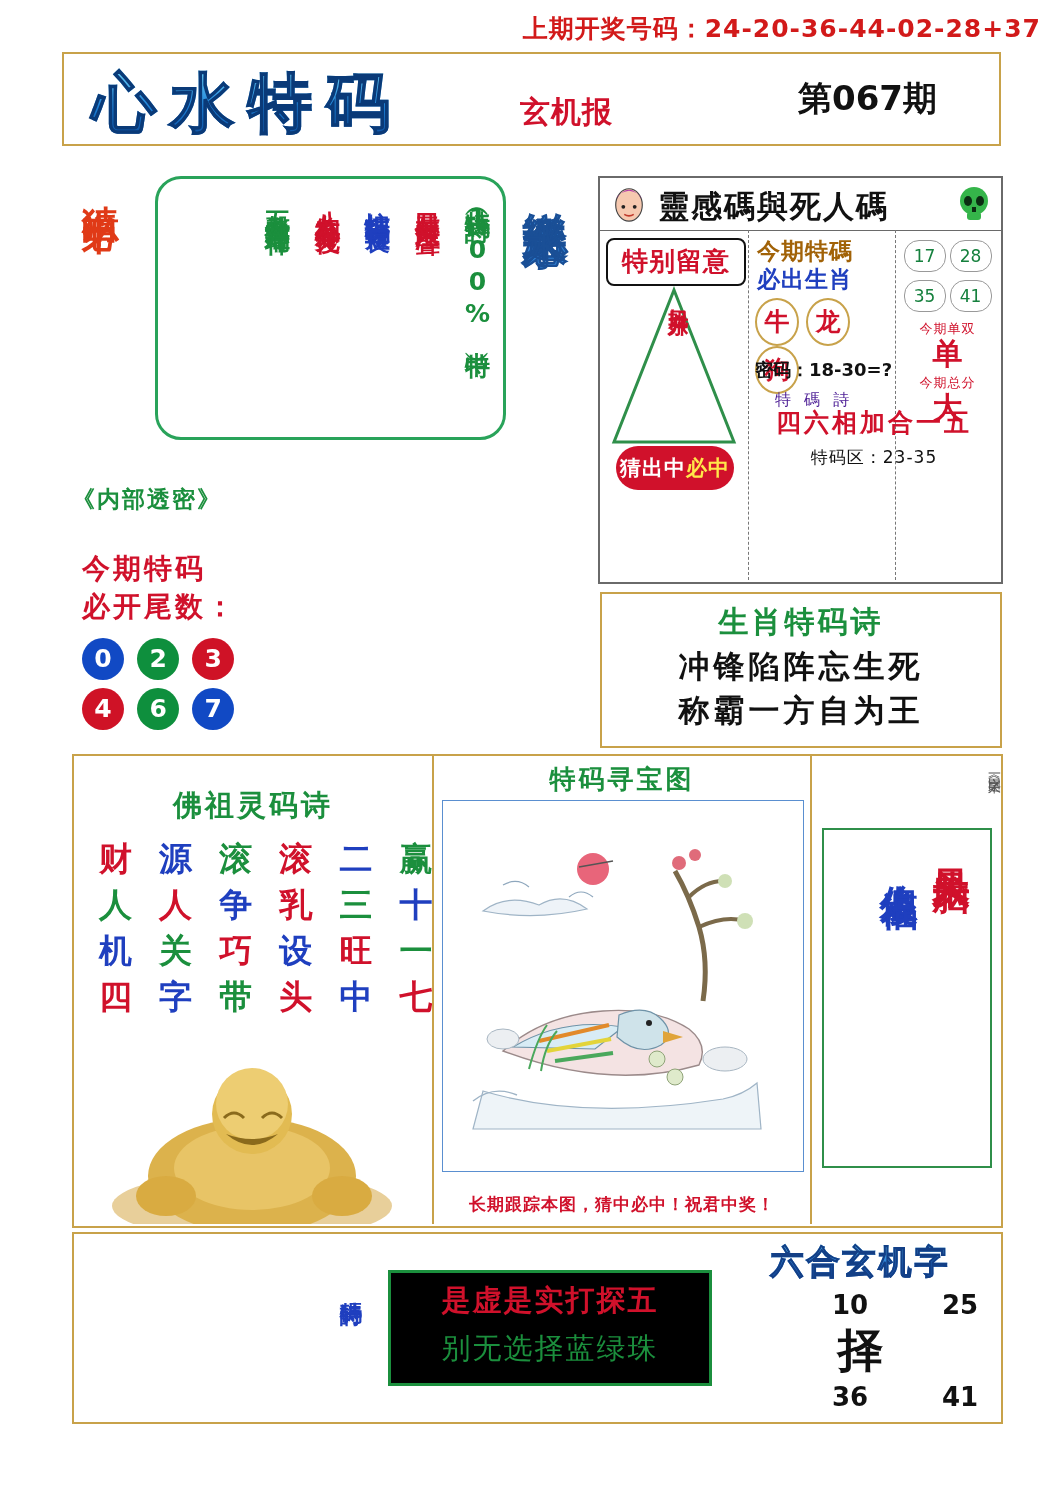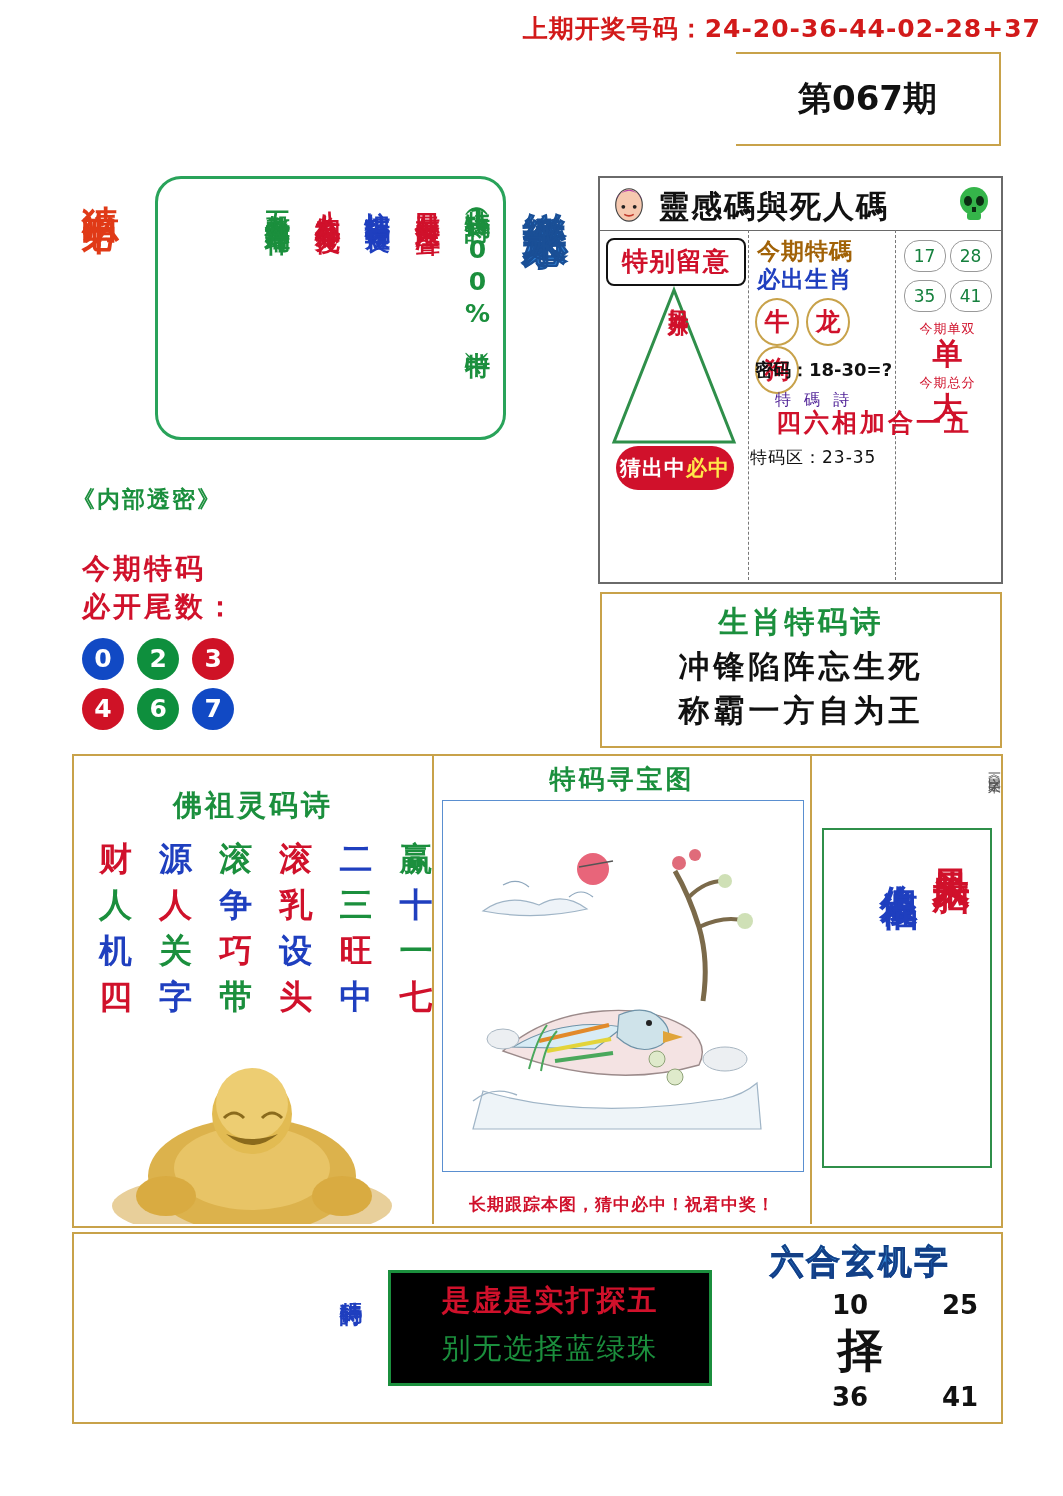--- a/index.html
+++ b/index.html
@@ -62,21 +62,21 @@
   .zod{width:40px;height:44px;border-radius:50%;border:2px solid #c8a24a;display:inline-block;text-align:center;line-height:44px;font-size:25px;font-weight:bold;color:#d0112b;margin-right:2px;}
   .mima{position:absolute;left:6px;top:128px;font-size:18px;font-weight:bold;color:#111;}
   .tema-shi-lbl{position:absolute;left:26px;top:160px;font-size:16px;color:#4c1d95;letter-spacing:4px;}
 
   .ling-r{position:absolute;left:296px;top:52px;width:103px;height:350px;}
   .num-cell{width:40px;height:30px;border:1px solid #999;border-radius:15px;display:inline-block;text-align:center;line-height:30px;font-size:17px;color:#15803d;margin:4px 2px;}
   .r-lbl{font-size:13px;color:#d0112b;text-align:center;display:block;margin-top:4px;letter-spacing:1px;}
   .r-big{font-size:30px;font-weight:bold;color:#d0112b;text-align:center;display:block;line-height:1.05;}
 
   .tema-line{position:absolute;left:150px;top:228px;width:248px;text-align:center;font-size:25px;font-weight:bold;color:#d0112b;letter-spacing:3px;}
-  .tema-zone{position:absolute;left:150px;top:268px;width:248px;text-align:left;font-size:17px;color:#111;letter-spacing:1px;}
+  .tema-zone{position:absolute;left:150px;top:268px;width:248px;text-align:center;font-size:17px;color:#111;letter-spacing:1px;}
 
   
   .sx-box{position:absolute;left:600px;top:592px;width:398px;height:152px;border:2px solid #c8a24a;background:#fff;}
   .sx-title{position:absolute;left:0;top:8px;width:398px;text-align:center;font-size:30px;font-weight:bold;color:#1b8f3d;letter-spacing:3px;}
   .sx-l1{position:absolute;left:0;top:52px;width:398px;text-align:center;font-size:31px;font-weight:bold;color:#111;letter-spacing:4px;}
   .sx-l2{position:absolute;left:0;top:96px;width:398px;text-align:center;font-size:31px;font-weight:bold;color:#111;letter-spacing:4px;}
 
   
   .mid-box{position:absolute;left:72px;top:754px;width:927px;height:470px;border:2px solid #c8a24a;background:#fff;}
   .fz-panel{position:absolute;left:0;top:0;width:358px;height:468px;border-right:2px solid #c8a24a;overflow:hidden;}
@@ -122,20 +122,24 @@
 </style>
 </head>
 <body>
 
 <div class="page">
 
   <div class="hdr-bar">
     <div class="hdr-lottery">上期开奖号码：24-20-36-44-02-28+37</div>
   </div>
 
+  <div class="title-box">
+    <div class="title-main">心水特码</div>
+    <div class="title-sub">玄机报</div>
+  </div>
   <div class="issue-box">
     <div class="issue-txt">第067期</div>
   </div>
 
   <div class="guess-col vert">猜中必中</div>
 
   <div class="poem-box">
     <div class="poem-col vert pc1">特碼詩（100%中特）</div>
     <div class="poem-col vert pc2">巷口傳來汪汪聲</div>
     <div class="poem-col vert pc3">忙把特碼較短長</div>

